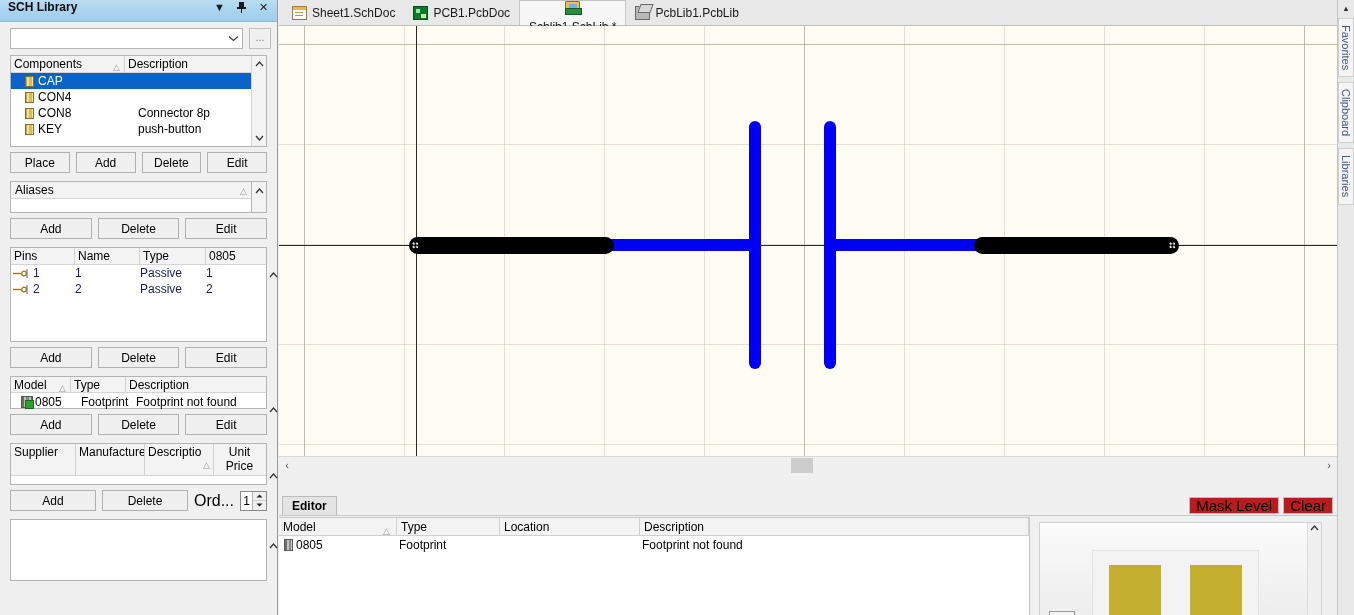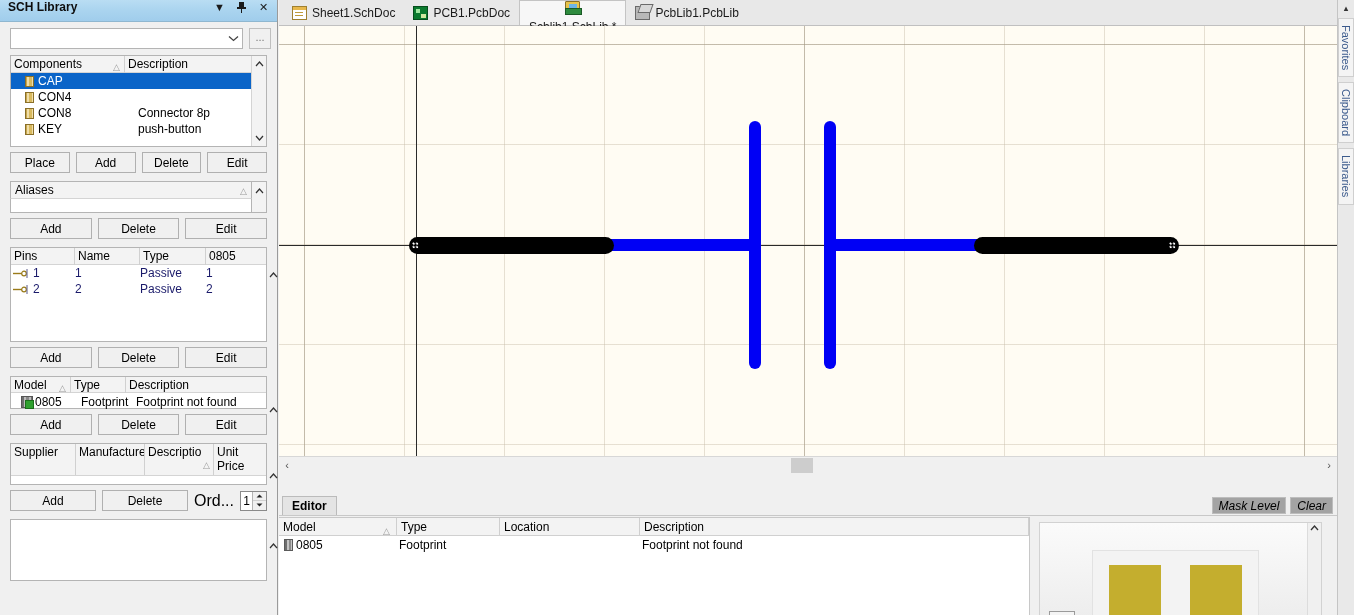--- a/index.html
+++ b/index.html
@@ -100,21 +100,21 @@
   }
   .icon-model::after {
     content:''; position:absolute; right:-2px; bottom:-2px; width:7px;height:7px;
     background:#2ea02e; border:1px solid #1a6e1a;
   }
 
   .sup-box { margin: 4px 10px 0 10px; border: 1px solid #b4b4b4; background: #fff; display:flex; }
   .sup-head { display:flex; height:32px; background:#f3f3f3; border-bottom:1px solid #d4d4d4; font-size:12px; }
   .sh { border-right:1px solid #d0d0d0; padding:1px 2px 0 3px; overflow:hidden; position:relative; }
   .sh:last-child{border-right:none;}
-  .sh.rt { text-align: left; padding-right: 4px; }
+  .sh.rt { text-align: center; padding-right: 4px; }
 
   .order-row { display:flex; align-items:center; padding:5px 10px 4px 10px; gap:6px; }
   .ord-label { font-size:16px; white-space:nowrap; }
   .spinner { display:flex; border:1px solid #8a8a8a; height:20px; background:#fff; width:34px; }
   .spin-val { flex:1; text-align:center; font-size:12px; line-height:18px; }
   .spin-btns { width:14px; display:flex; flex-direction:column; border-left:1px solid #b4b4b4; }
   .spin-b { flex:1; background:#f0f0f0; display:flex; align-items:center; justify-content:center; font-size:7px; color:#222; }
   .spin-b:first-child { border-bottom:1px solid #d0d0d0; }
 
   .blank-box { margin: 4px 10px 0 10px; border:1px solid #b4b4b4; background:#fff; height:62px; display:flex; }
@@ -203,22 +203,22 @@
   .ed-tabrow {
     display:flex; align-items:center; height:20px; padding-left:3px;
     border-bottom:1px solid #c8c8c8; background:#f0f0f0;
   }
   .ed-tab {
     height:19px; padding:0 9px; background:#e4e4e4; border:1px solid #bbb; border-bottom:none;
     font-size:12px; font-weight:bold; display:flex; align-items:center;
   }
   .ed-tab-spacer { flex:1; }
   .mask-btn {
-    height:17px; padding:0 6px; border:1px solid #bdbdbd; background:#a3a3a3;
-    font-size:12px; display:flex; align-items:center; margin-right:4px;font-style:italic;
+    height:17px; padding:0 6px; border:1px solid #bdbdbd; background:#b91c1c;
+    font-size:15px; display:flex; align-items:center; margin-right:4px;
   }
 
   .bgrid { position:absolute; left:0; top:21px; width:751px; height:110px; background:#fff; border:1px solid #c8c8c8; border-left:none; }
   .bg-head { display:flex; height:18px; background:#f3f3f3; border-bottom:1px solid #d0d0d0; font-size:12px; }
   .bgh { border-right:1px solid #cfcfcf; padding-left:4px; line-height:18px; position:relative; overflow:hidden; white-space:nowrap; }
   .bg-row { display:flex; height:18px; align-items:center; font-size:12px; }
   .bg-ic {
     width:9px;height:12px;margin:0 3px 0 5px;flex:none;
     background:linear-gradient(to right,#6e6e6e 0 2px,#c4c4c4 2px 4px,#8a8a8a 4px 6px,#c4c4c4 6px 8px,#6e6e6e 8px 9px);
     border:1px solid #5a5a5a;

